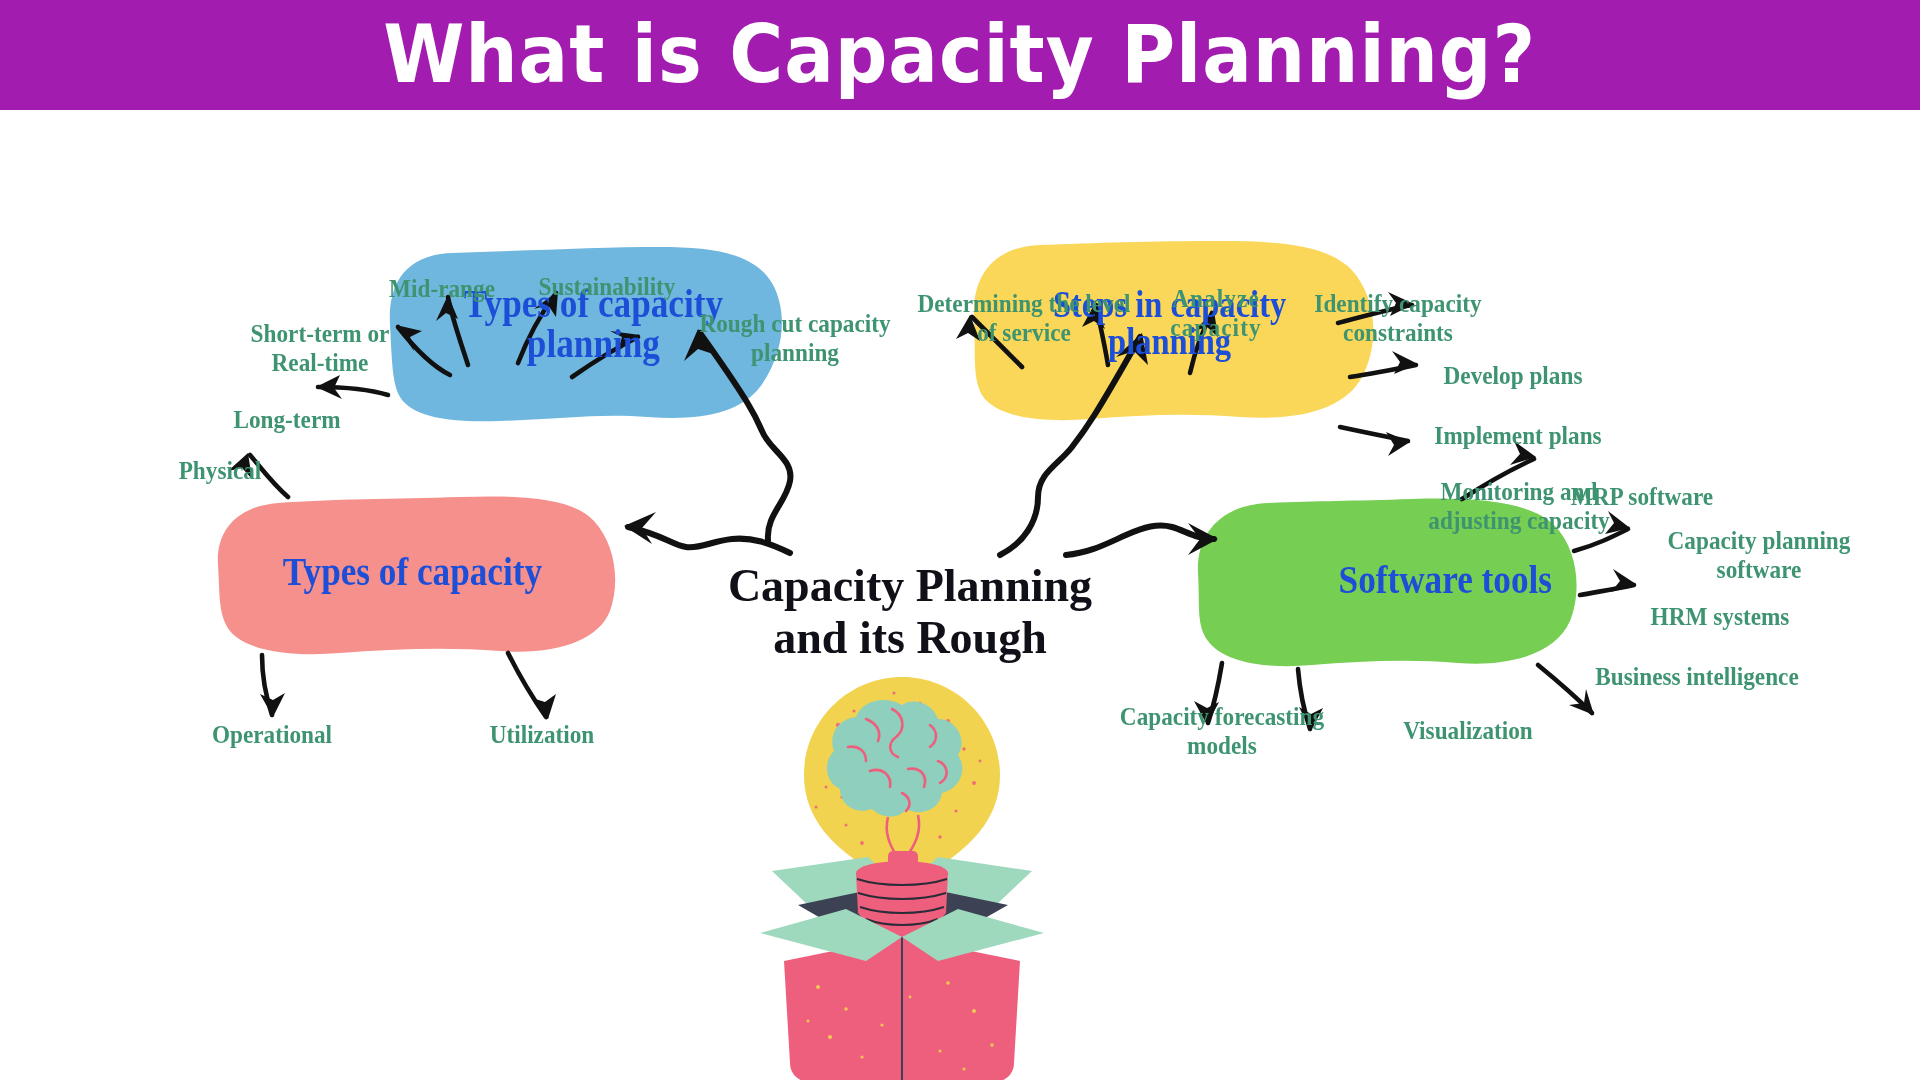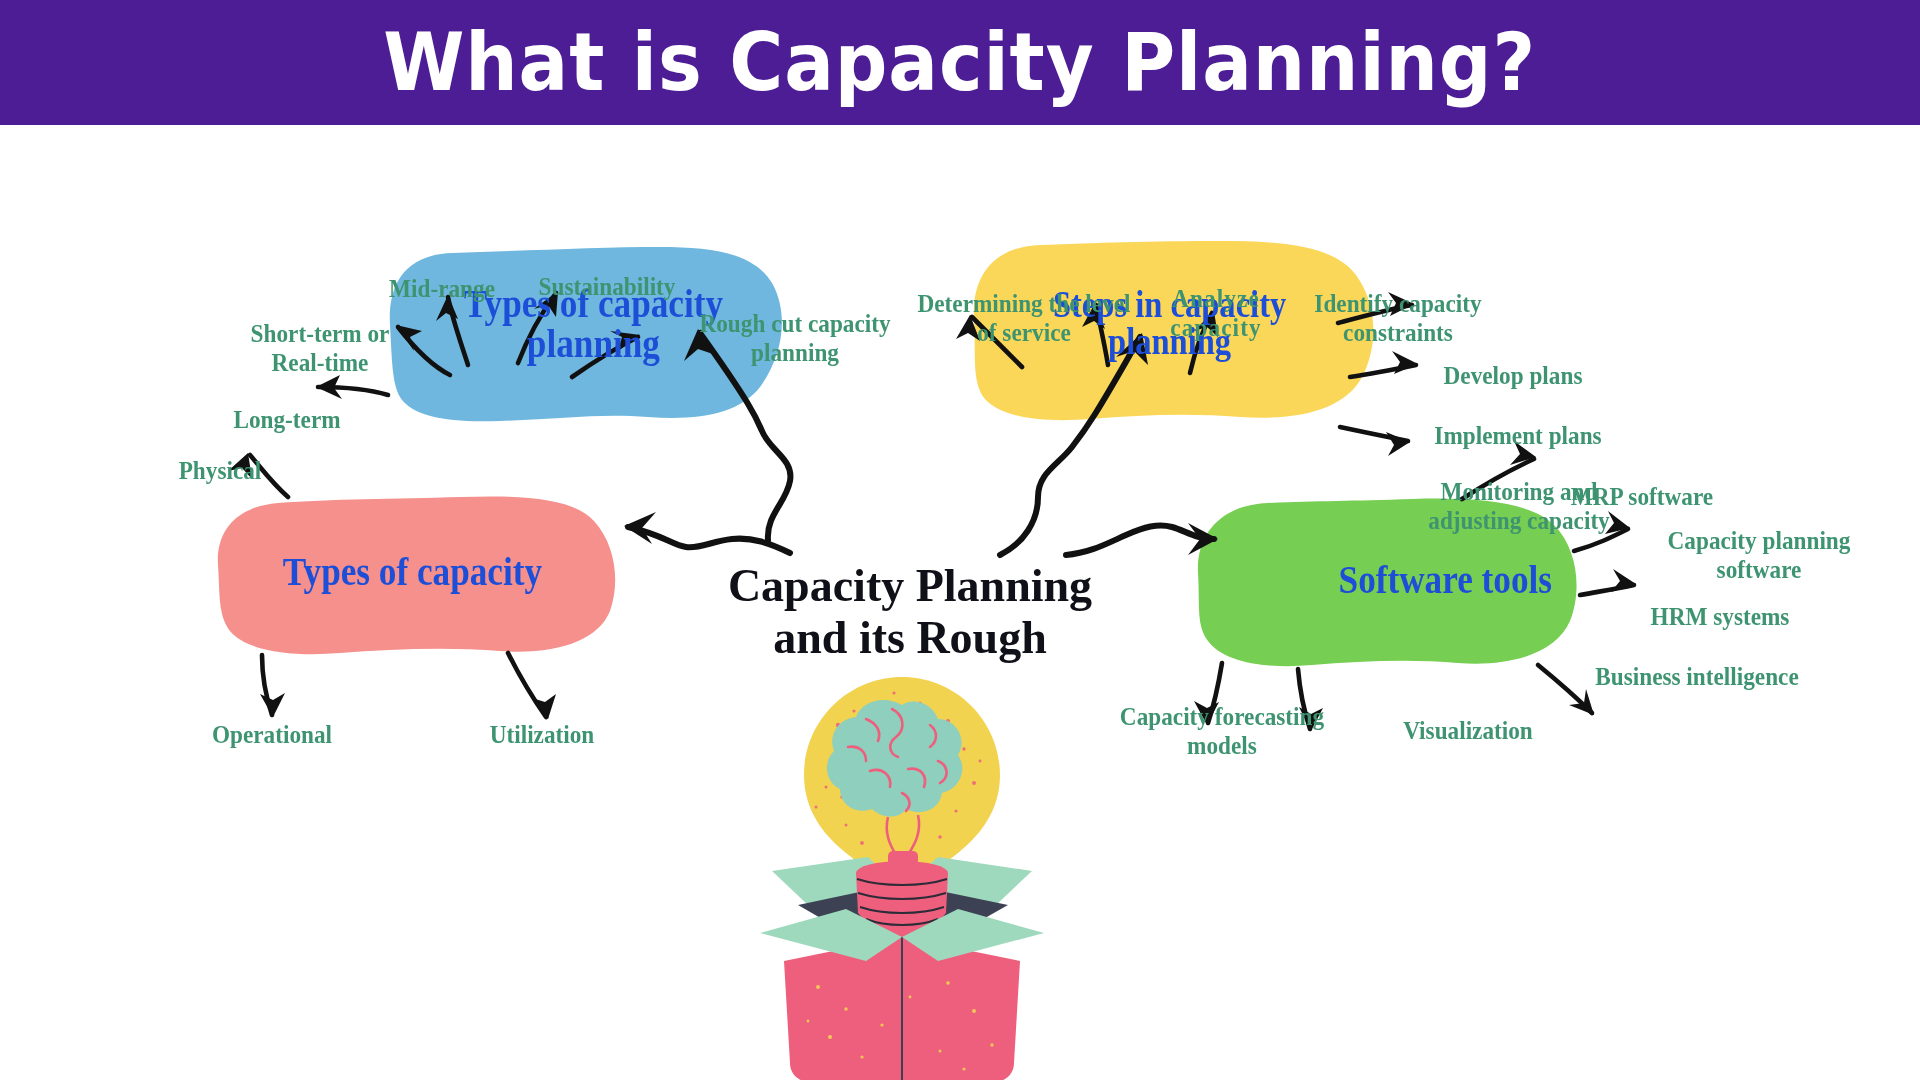--- a/index.html
+++ b/index.html
@@ -13,22 +13,22 @@
     position: relative;
     overflow: hidden;
     font-family: "Liberation Serif", serif;
   }
 
   
   .header {
     position: absolute;
     left: 0; top: 0;
     width: 1920px;
-    height: 125px;
-    background: #4c1d95;
+    height: 110px;
+    background: #a21caf;
     display: flex;
     align-items: center;
     justify-content: center;
   }
   .header-title {
     color: #ffffff;
     font-family: "DejaVu Sans", sans-serif;
     font-weight: bold;
     font-size: 80px;
     letter-spacing: 1px;

